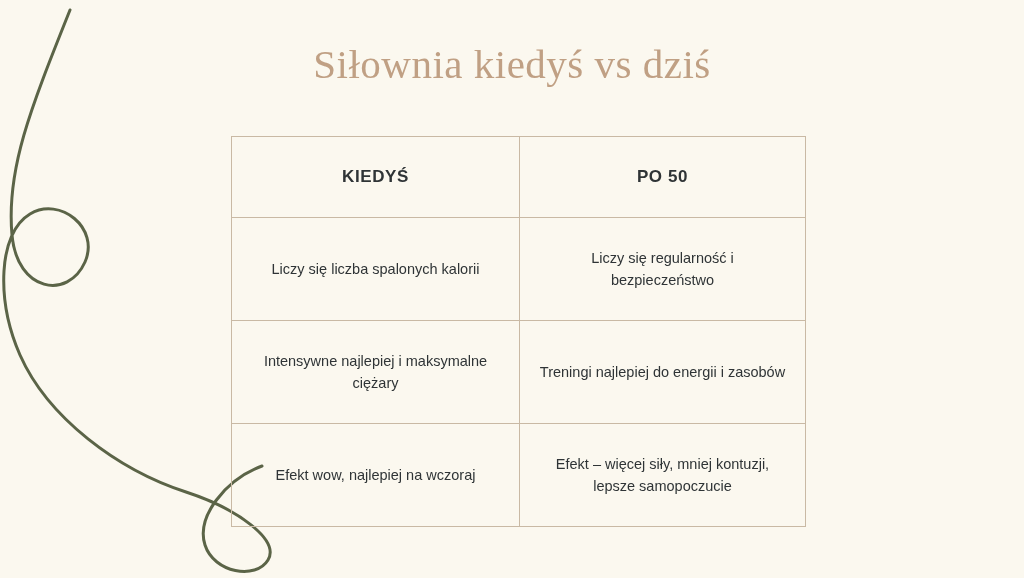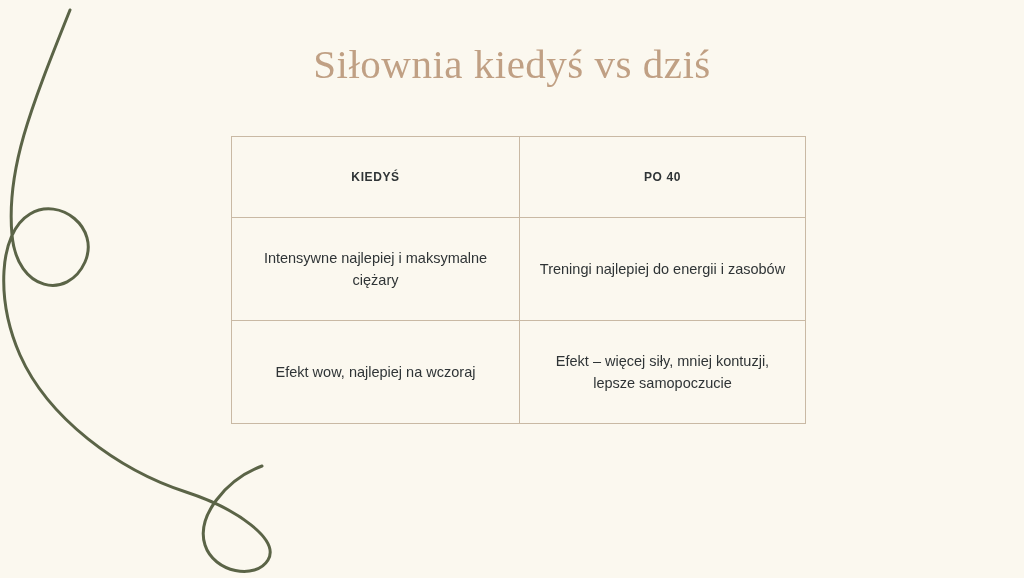--- a/index.html
+++ b/index.html
@@ -65,21 +65,21 @@
     padding: 14px 18px;
     text-align: center;
     vertical-align: middle;
     color: #2f3436;
     font-size: 14.5px;
     line-height: 1.55;
     font-weight: 400;
   }
   table.compare th {
     font-weight: 700;
-    font-size: 12px;
+    font-size: 17px;
     letter-spacing: 0.6px;
     height: 52px;
   }
   table.compare td {
     height: 74px;
   }
   table.compare col.col-a { width: 288px; }
   table.compare col.col-b { width: 286px; }
 </style>
 </head>
@@ -95,24 +95,28 @@
 
   <div class="table-wrap">
     <table class="compare">
       <colgroup>
           <col class="col-a">
           <col class="col-b">
         </colgroup>
       <thead>
         <tr>
           <th>KIEDYŚ</th>
-          <th>PO 40</th>
+          <th>PO 50</th>
         </tr>
       </thead>
       <tbody>
+        <tr>
+          <td>Liczy się liczba spalonych kalorii</td>
+          <td>Liczy się regularność i bezpieczeństwo</td>
+        </tr>
         <tr>
           <td>Intensywne najlepiej i maksymalne ciężary</td>
           <td>Treningi najlepiej do energii i zasobów</td>
         </tr>
         <tr>
           <td>Efekt wow, najlepiej na wczoraj</td>
           <td>Efekt – więcej siły, mniej kontuzji, lepsze samopoczucie</td>
         </tr>
       </tbody>
     </table>

